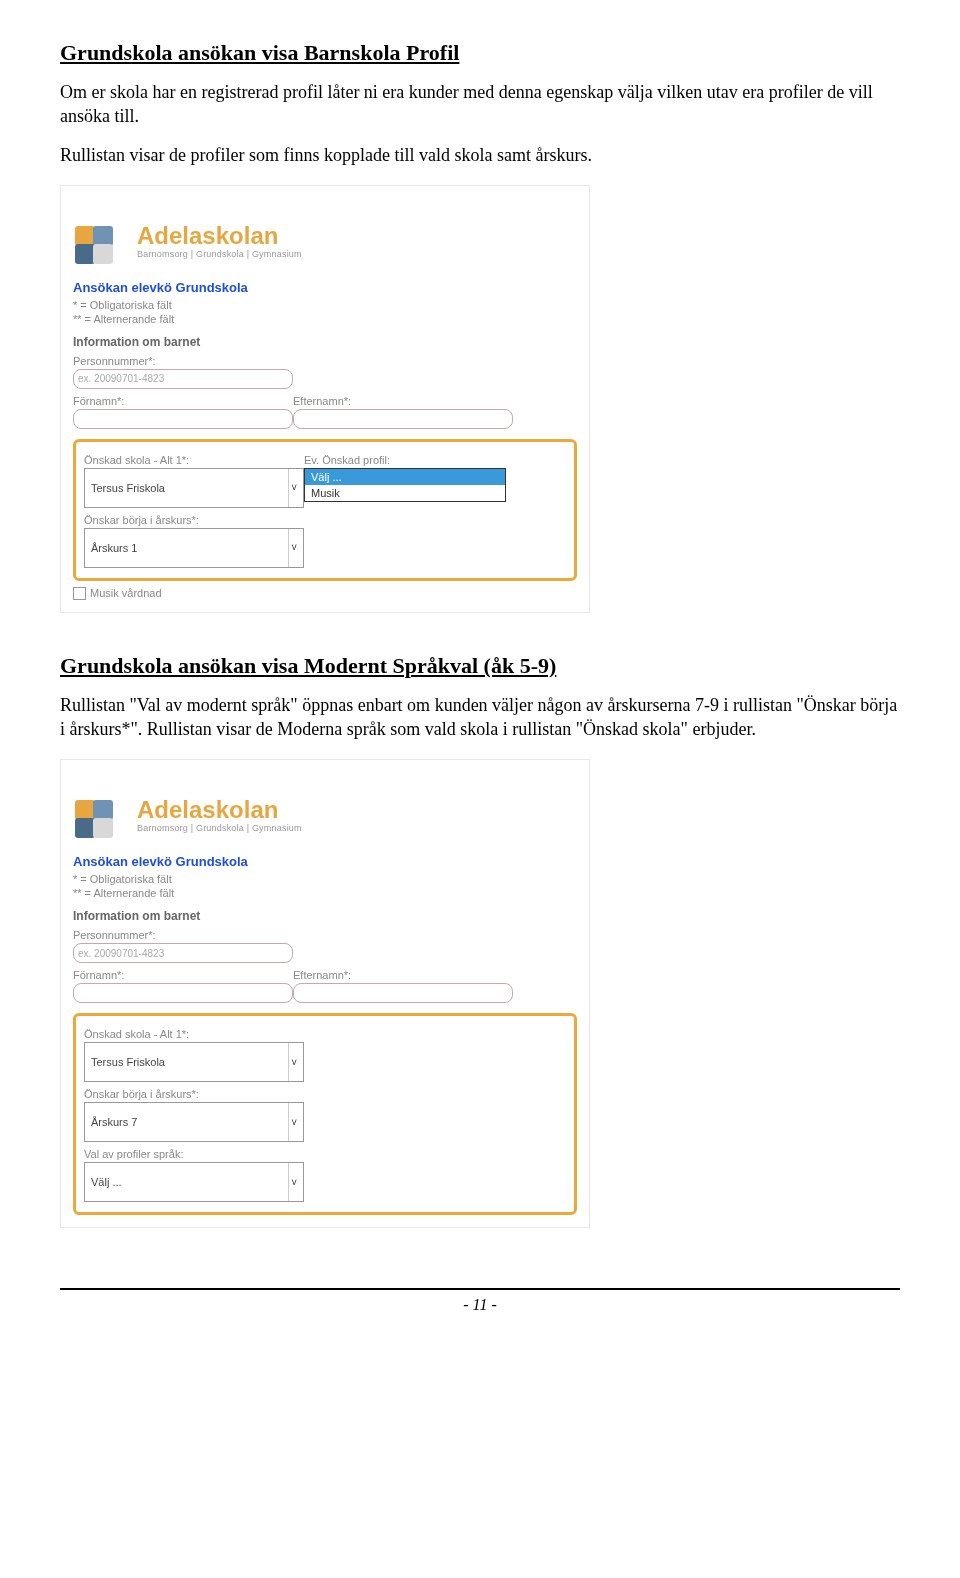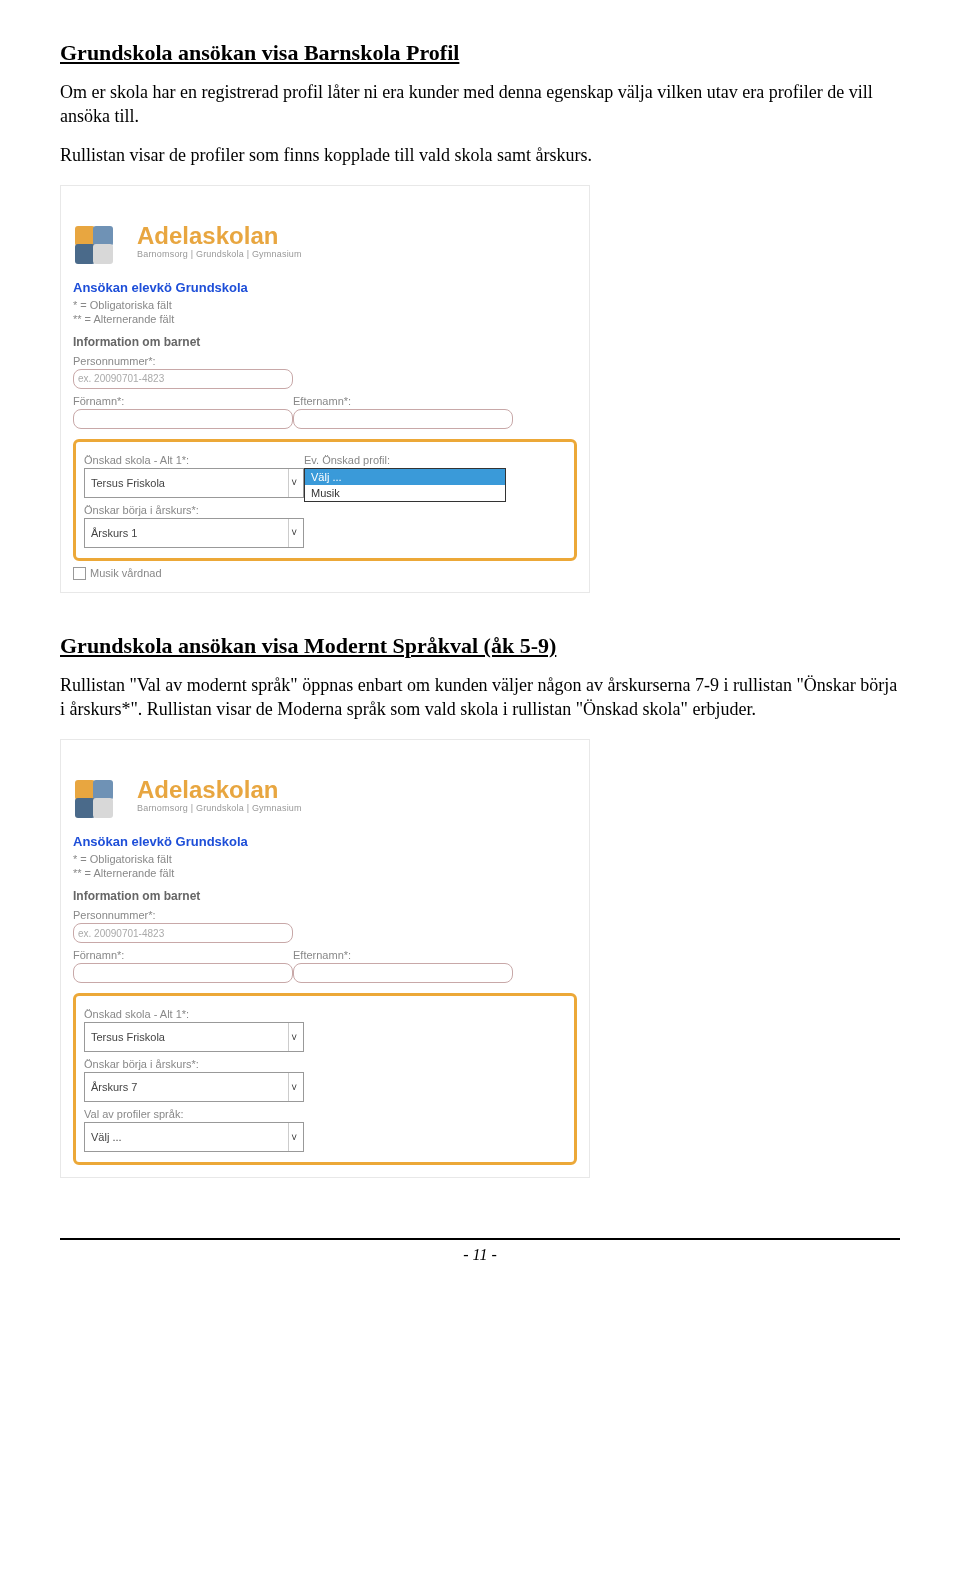--- a/index.html
+++ b/index.html
@@ -102,21 +102,21 @@
     display: flex;
     align-items: center;
     background: #fff;
   }
   .two-col {
     display: flex;
   }
   .col { flex: 0 0 auto; }
   .select-box {
     width: 220px;
-    height: 30px;
+    height: 40px;
     border: 1px solid #999;
     background: #fff;
     display: flex;
     align-items: center;
     justify-content: space-between;
     padding: 0 4px 0 6px;
     font-size: 11px;
     color: #444;
     box-sizing: border-box;
   }

